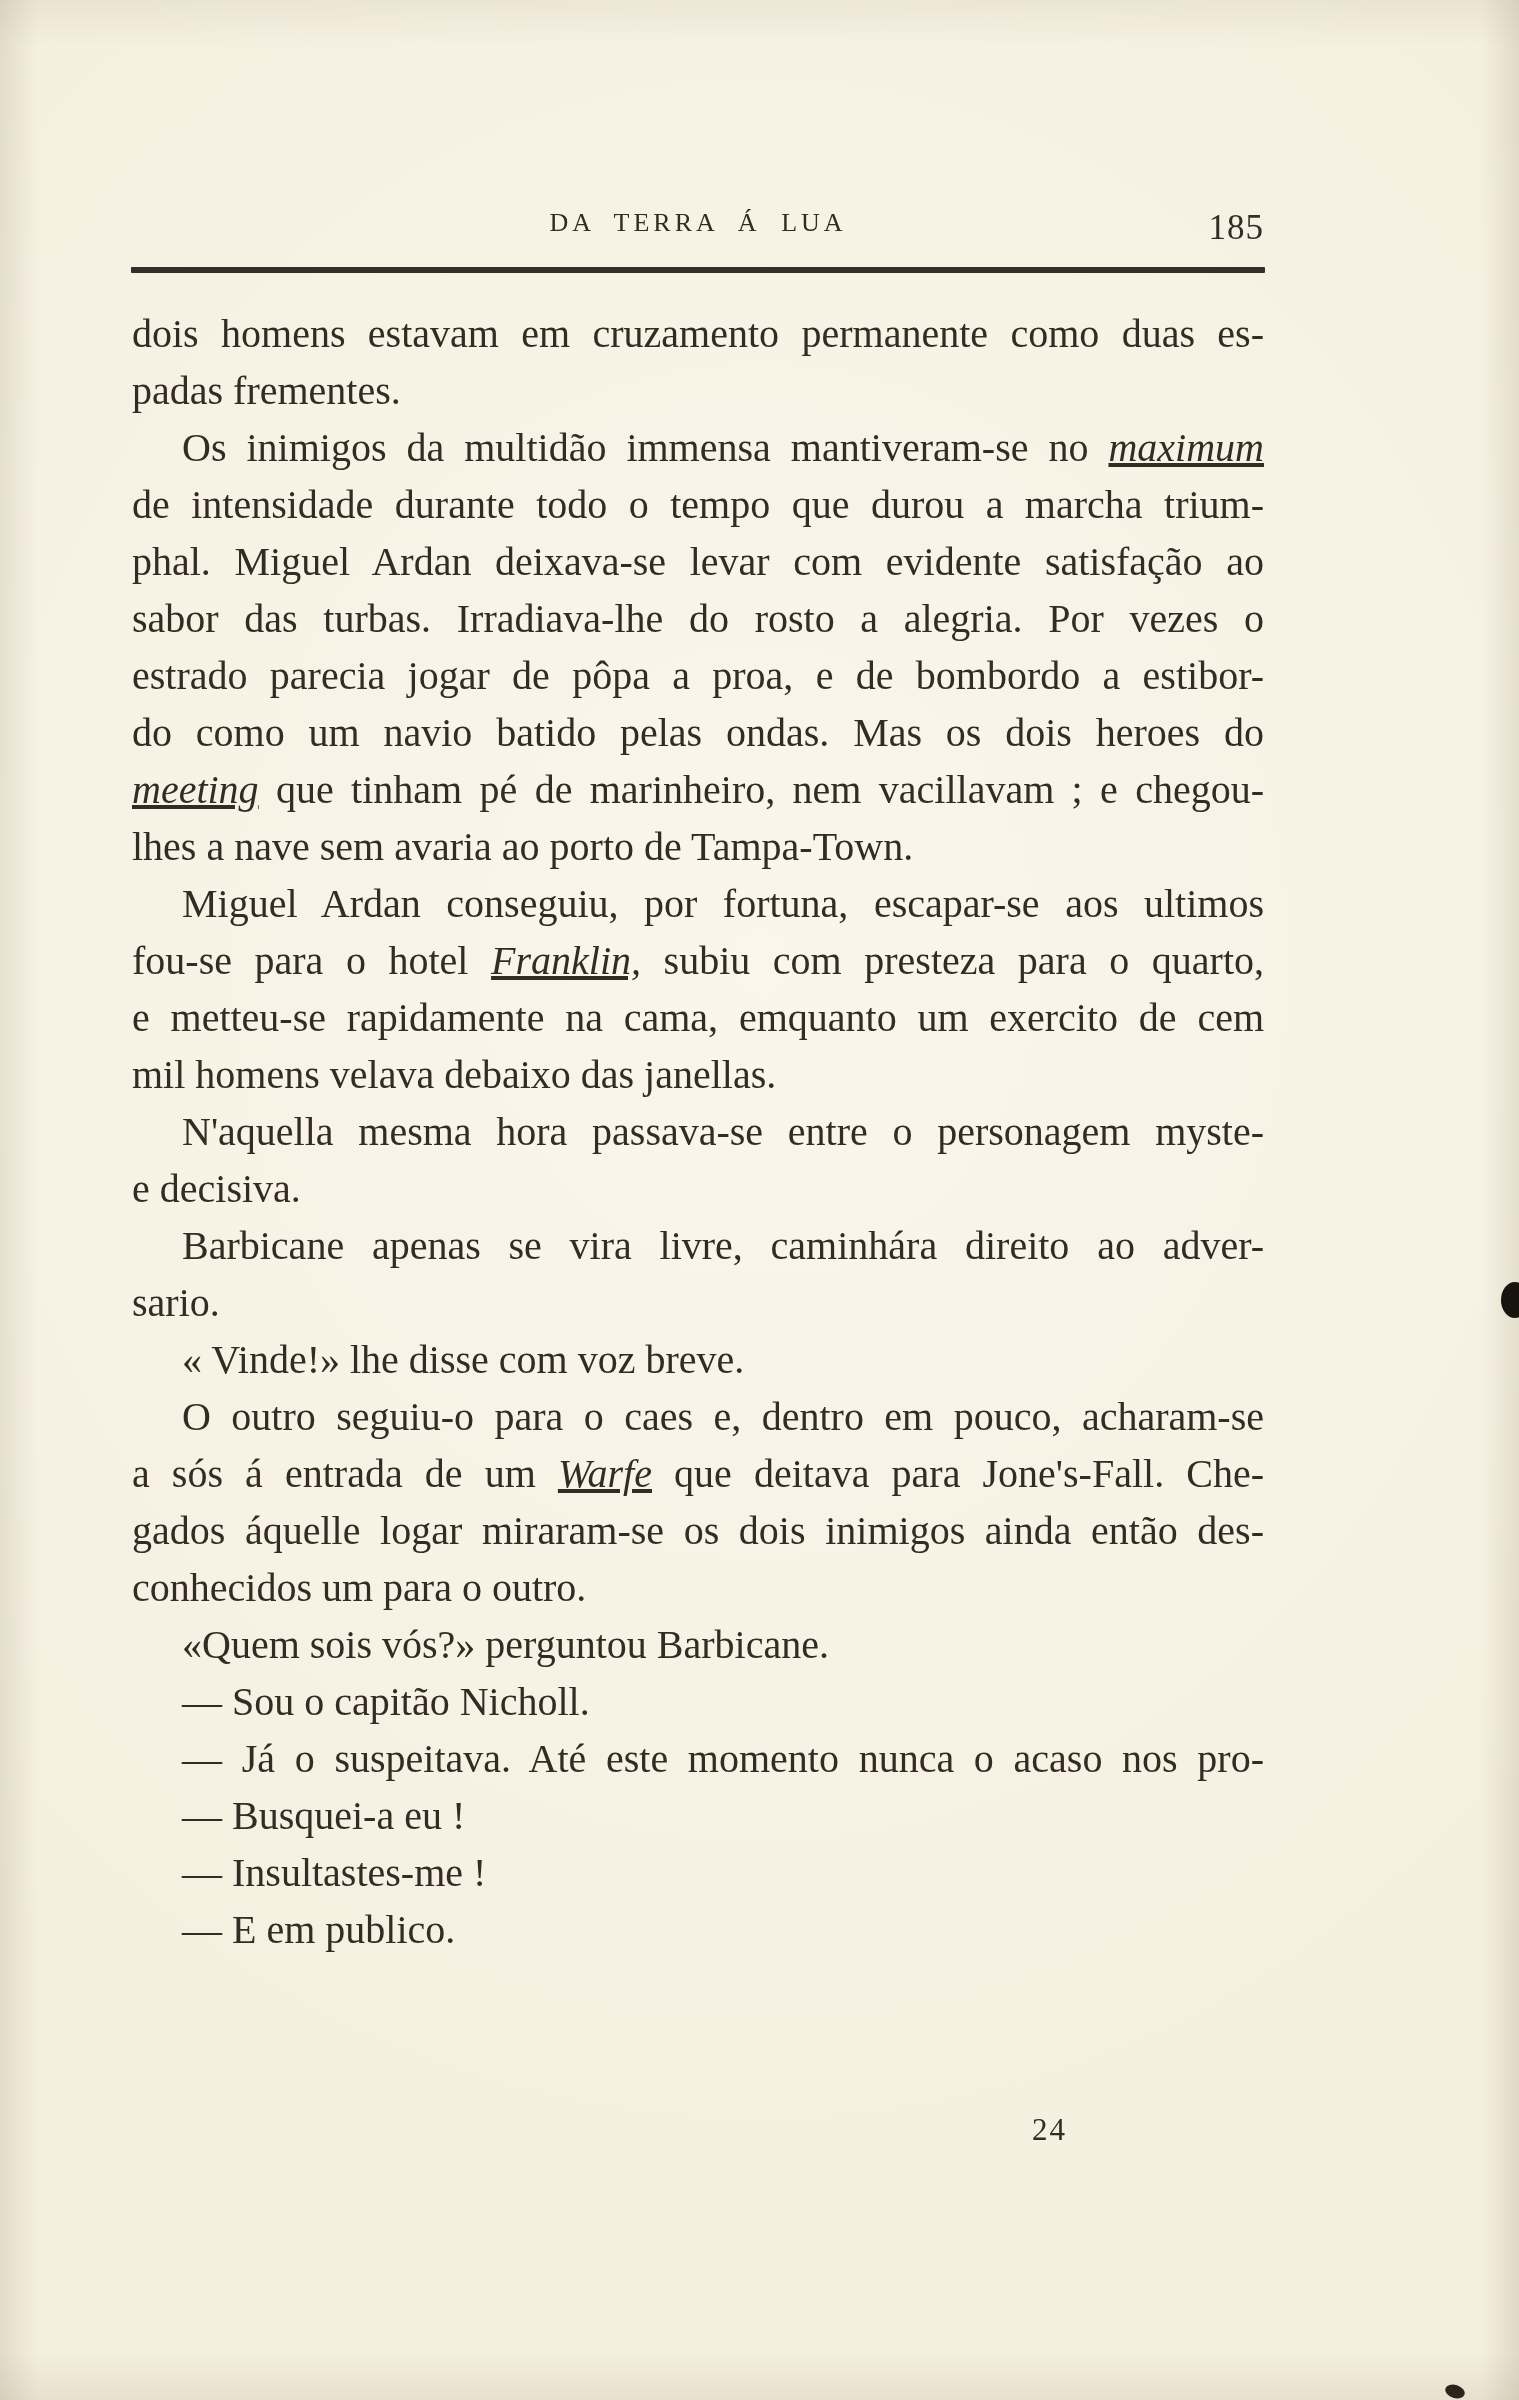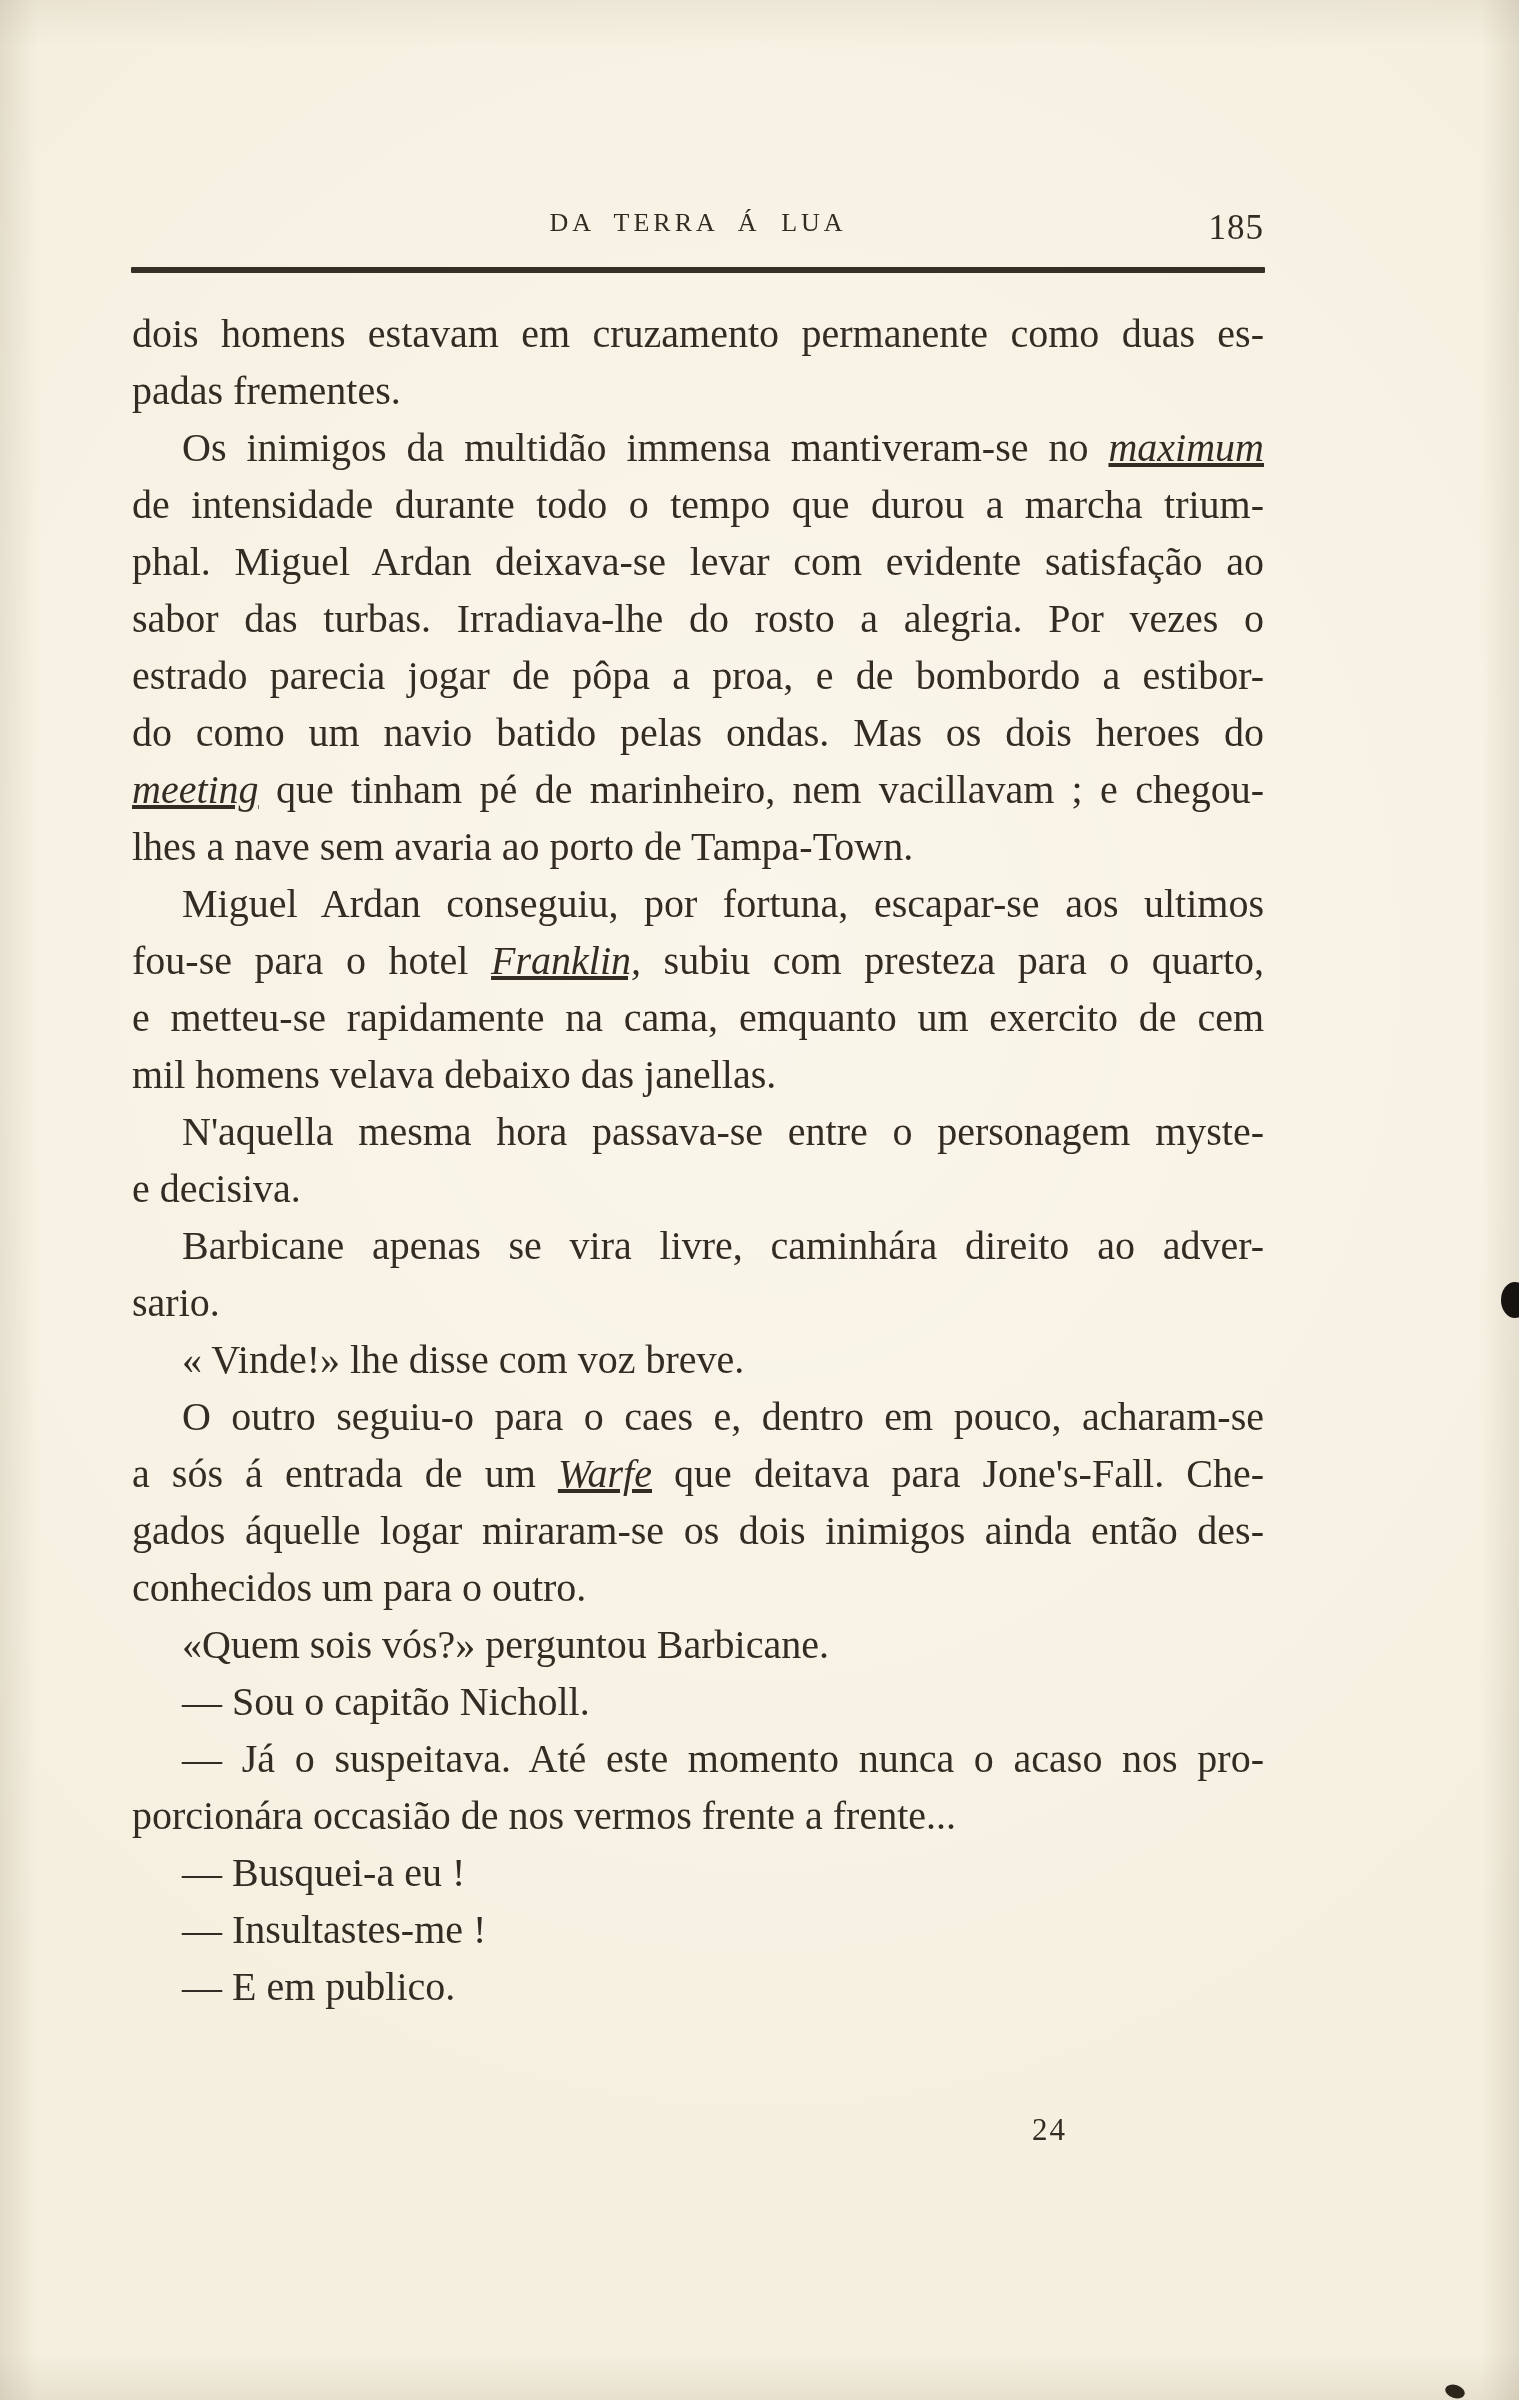--- a/index.html
+++ b/index.html
@@ -113,21 +113,20 @@
         <span class="line last"><span>conhecidos um para o outro.</span></span>
       </p>
       <p class="para indent">
         <span class="line last"><span>«Quem sois vós?» perguntou Barbicane.</span></span>
       </p>
       <p class="para indent">
         <span class="line last"><span>— Sou o capitão Nicholl.</span></span>
       </p>
       <p class="para indent">
         <span class="line"><span>— Já o suspeitava. Até este momento nunca o acaso nos pro-</span></span>
-        <span class="line last"><span>porcionára occasião de nos vermos frente a frente...</span></span>
       </p>
       <p class="para indent">
         <span class="line last"><span>— Busquei-a eu !</span></span>
       </p>
       <p class="para indent">
         <span class="line last"><span>— Insultastes-me !</span></span>
       </p>
       <p class="para indent">
         <span class="line last"><span>— E em publico.</span></span>
       </p>

